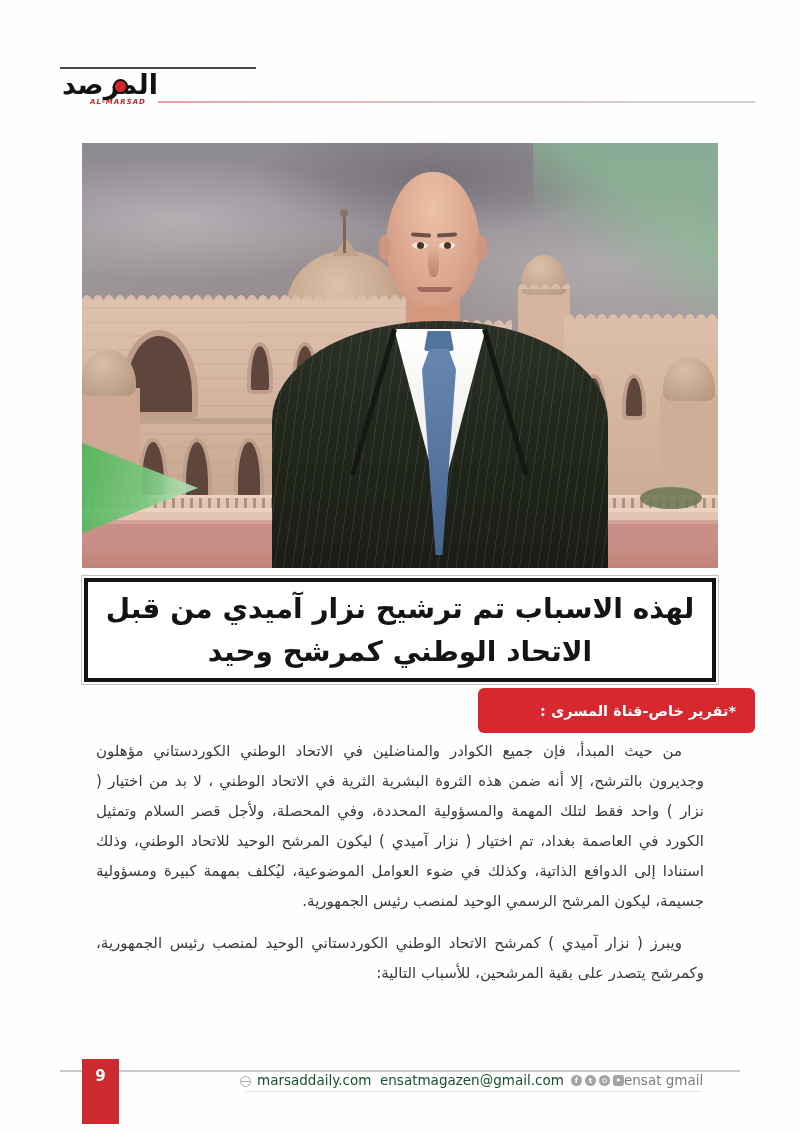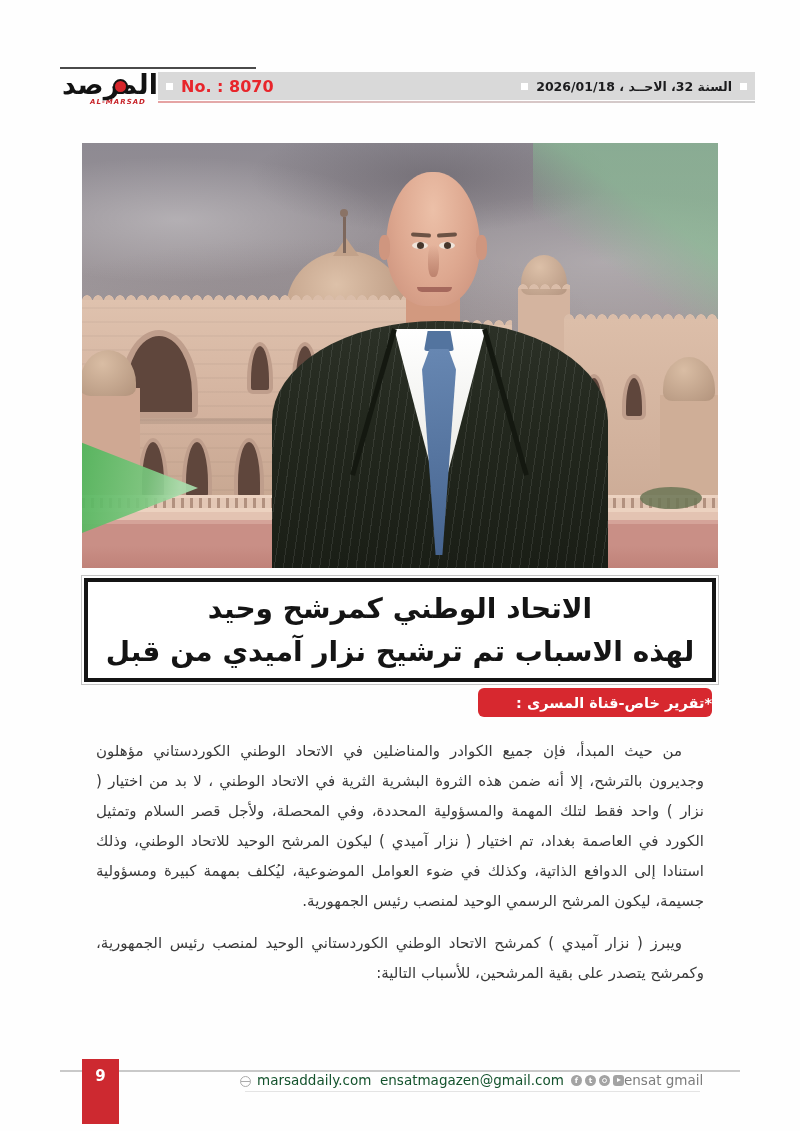--- a/index.html
+++ b/index.html
@@ -129,22 +129,22 @@
   .mouth{position:absolute;left:149px;top:124px;width:35px;height:4.5px;background:#a5685c;
         border-radius:0 0 14px 14px;}
 
   
   .headline-box{position:absolute;left:84px;top:578px;width:632px;height:104px;box-sizing:border-box;
         border:4px solid #141414;outline:1px solid #c4c4c4;outline-offset:2px;background:#ffffff;
         display:flex;flex-direction:column;justify-content:center;align-items:center;direction:rtl;}
   .headline-box div{font-size:28px;font-weight:bold;color:#141414;line-height:1.55;text-align:center;}
 
   
-  .kicker{position:absolute;left:478px;top:688px;width:234px;height:29px;background:#d7282f;
-        border-radius:6px;display:flex;align-items:center;direction:rtl;}
+  .kicker{position:absolute;left:478px;top:688px;width:234px;height:45px;background:#d7282f;
+        border-radius:6px;display:flex;align-items:center;justify-content:center;direction:rtl;padding-left:43px;}
   .kicker span{color:#ffffff;font-size:14.5px;font-weight:bold;}
 
   
   .body-text{position:absolute;left:84px;top:724px;width:632px;direction:rtl;text-align:justify;
         font-size:15px;line-height:2.0;color:#3a3a3a;}
   .body-text p{margin:12px;text-indent:22px;}
 
   
   .footer-rule{position:absolute;left:60px;top:1070px;width:680px;height:1.5px;background:#c9c9c9;}
   .footer-subrule{position:absolute;left:245px;top:1091px;width:455px;height:1px;background:#e4e4e4;}
@@ -168,28 +168,20 @@
 <body>
 
 <div class="page">
 
   <div class="top-rule"></div>
   <div class="logo">
     <div class="logo-ar">المرصد</div>
     <span class="logo-dot"></span>
     <div class="logo-en">AL-MARSAD</div>
   </div>
-  <div class="issue-bar">
-    <span class="sq"></span>
-    <span class="issue-no">No. : 8070</span>
-    <span class="spacer"></span>
-    <span class="sq"></span>
-    <span class="date-text">السنة 32، الاحــد ، 2026/01/18</span>
-    <span class="sq"></span>
-  </div>
   <div class="bar-underline"></div>
 
   <div class="photo">
     <div class="green-tr"></div>
 
     <div class="facade-center">
       <i class="cren"></i>
       <div class="arch-main"></div>
     </div>
     <div class="dome dome-main"></div>
@@ -244,22 +236,22 @@
       <span class="brow brow-l"></span>
       <span class="brow brow-r"></span>
       <span class="eye eye-l"></span>
       <span class="eye eye-r"></span>
       <span class="nose"></span>
       <span class="mouth"></span>
     </div>
   </div>
 
   <div class="headline-box">
+    <div>لهذه الاسباب تم ترشيح  نزار آميدي من قبل</div>
     <div>الاتحاد الوطني كمرشح وحيد</div>
-    <div>لهذه الاسباب تم ترشيح  نزار آميدي من قبل</div>
   </div>
 
   <div class="kicker">
     <span>*تقرير خاص-قناة المسرى :</span>
   </div>
 
   <div class="body-text">
     <p>من حيث المبدأ، فإن جميع الكوادر والمناضلين في الاتحاد الوطني الكوردستاني مؤهلون وجديرون بالترشح، إلا أنه ضمن هذه الثروة البشرية الثرية في الاتحاد الوطني ، لا بد من اختيار ( نزار ) واحد فقط لتلك المهمة والمسؤولية المحددة، وفي المحصلة، ولأجل قصر السلام وتمثيل الكورد في العاصمة بغداد، تم اختيار ( نزار آميدي ) ليكون المرشح الوحيد للاتحاد الوطني، وذلك استنادا إلى الدوافع الذاتية، وكذلك في ضوء العوامل الموضوعية، ليُكلف بمهمة كبيرة ومسؤولية جسيمة، ليكون المرشح الرسمي الوحيد لمنصب رئيس الجمهورية.</p>
     <p>ويبرز ( نزار آميدي ) كمرشح الاتحاد الوطني الكوردستاني الوحيد لمنصب رئيس الجمهورية، وكمرشح يتصدر على بقية المرشحين، للأسباب التالية:</p>
   </div>

